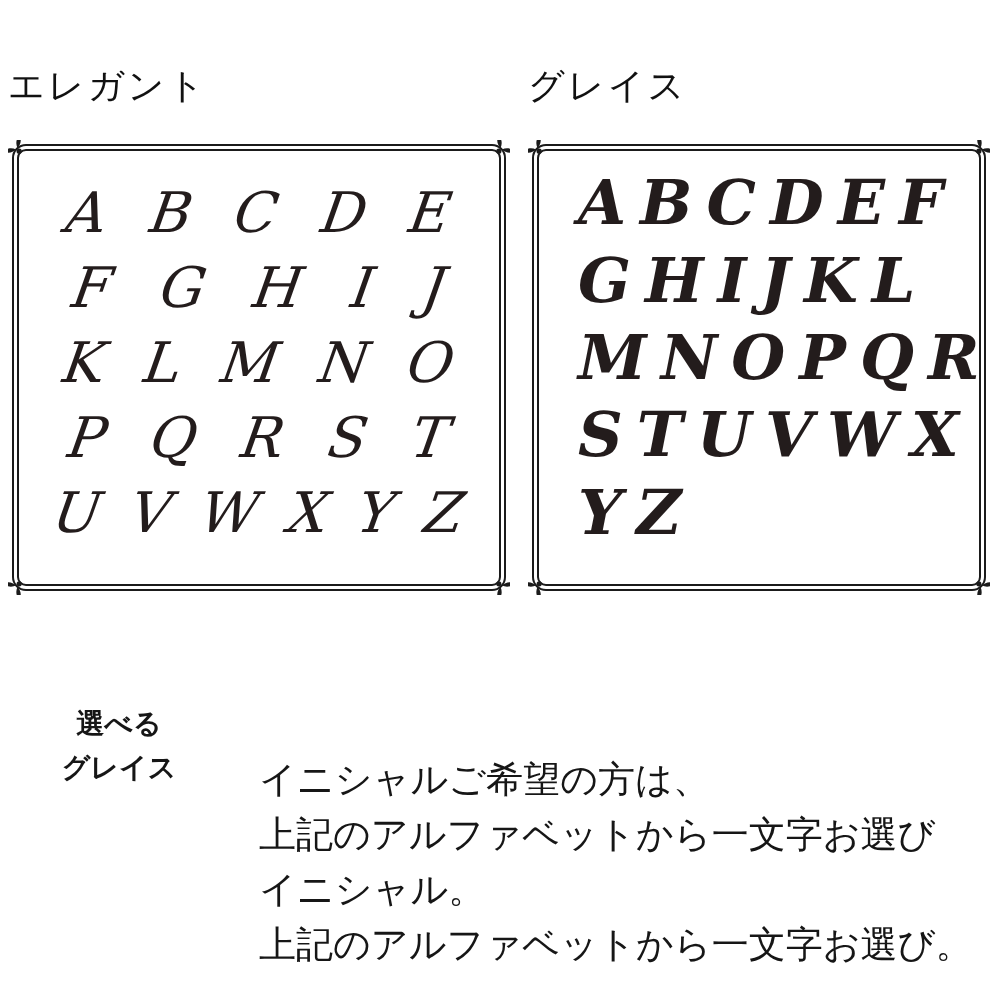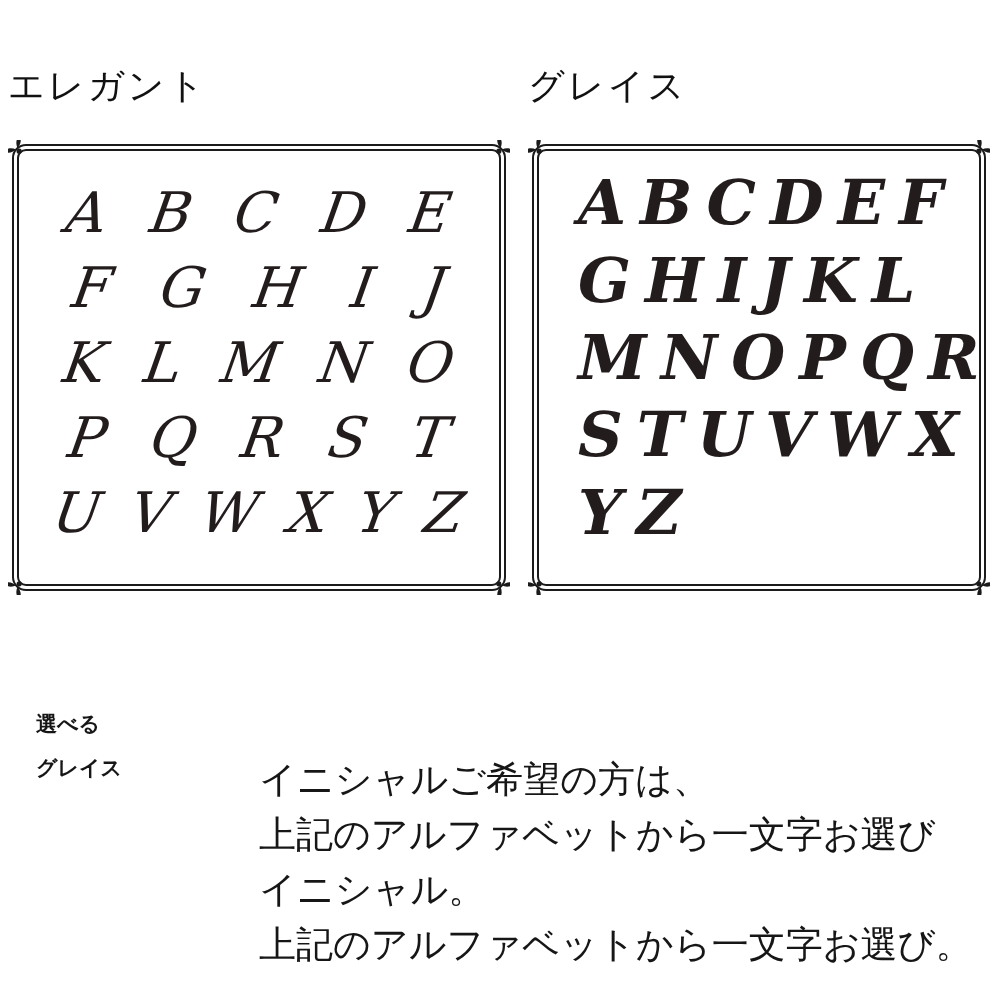--- a/index.html
+++ b/index.html
@@ -46,22 +46,22 @@
   .grace .letters-row{
     justify-content:flex-start;gap:14px;padding-left:34px;
     font-family:"DejaVu Serif","Liberation Serif",serif;
     font-style:italic;font-weight:bold;
     font-size:62px;
   }
 
   
   .note-label{
     position:absolute;left:36px;top:702px;width:166px;
-    font-size:21px;font-weight:bold;line-height:44px;
-    color:#161616;
+    font-size:28px;font-weight:bold;line-height:44px;
+    text-align:center;color:#161616;
   }
   .note-body{
     position:absolute;left:259px;top:704px;width:700px;
     font-size:37px;line-height:55px;
     color:#161616;
     margin-top:48px;
   }
   .note-body div{white-space:nowrap;}
   .orn{fill:#1b1b1b;}
   .frame-line{fill:none;stroke:#1b1b1b;stroke-width:2;}

